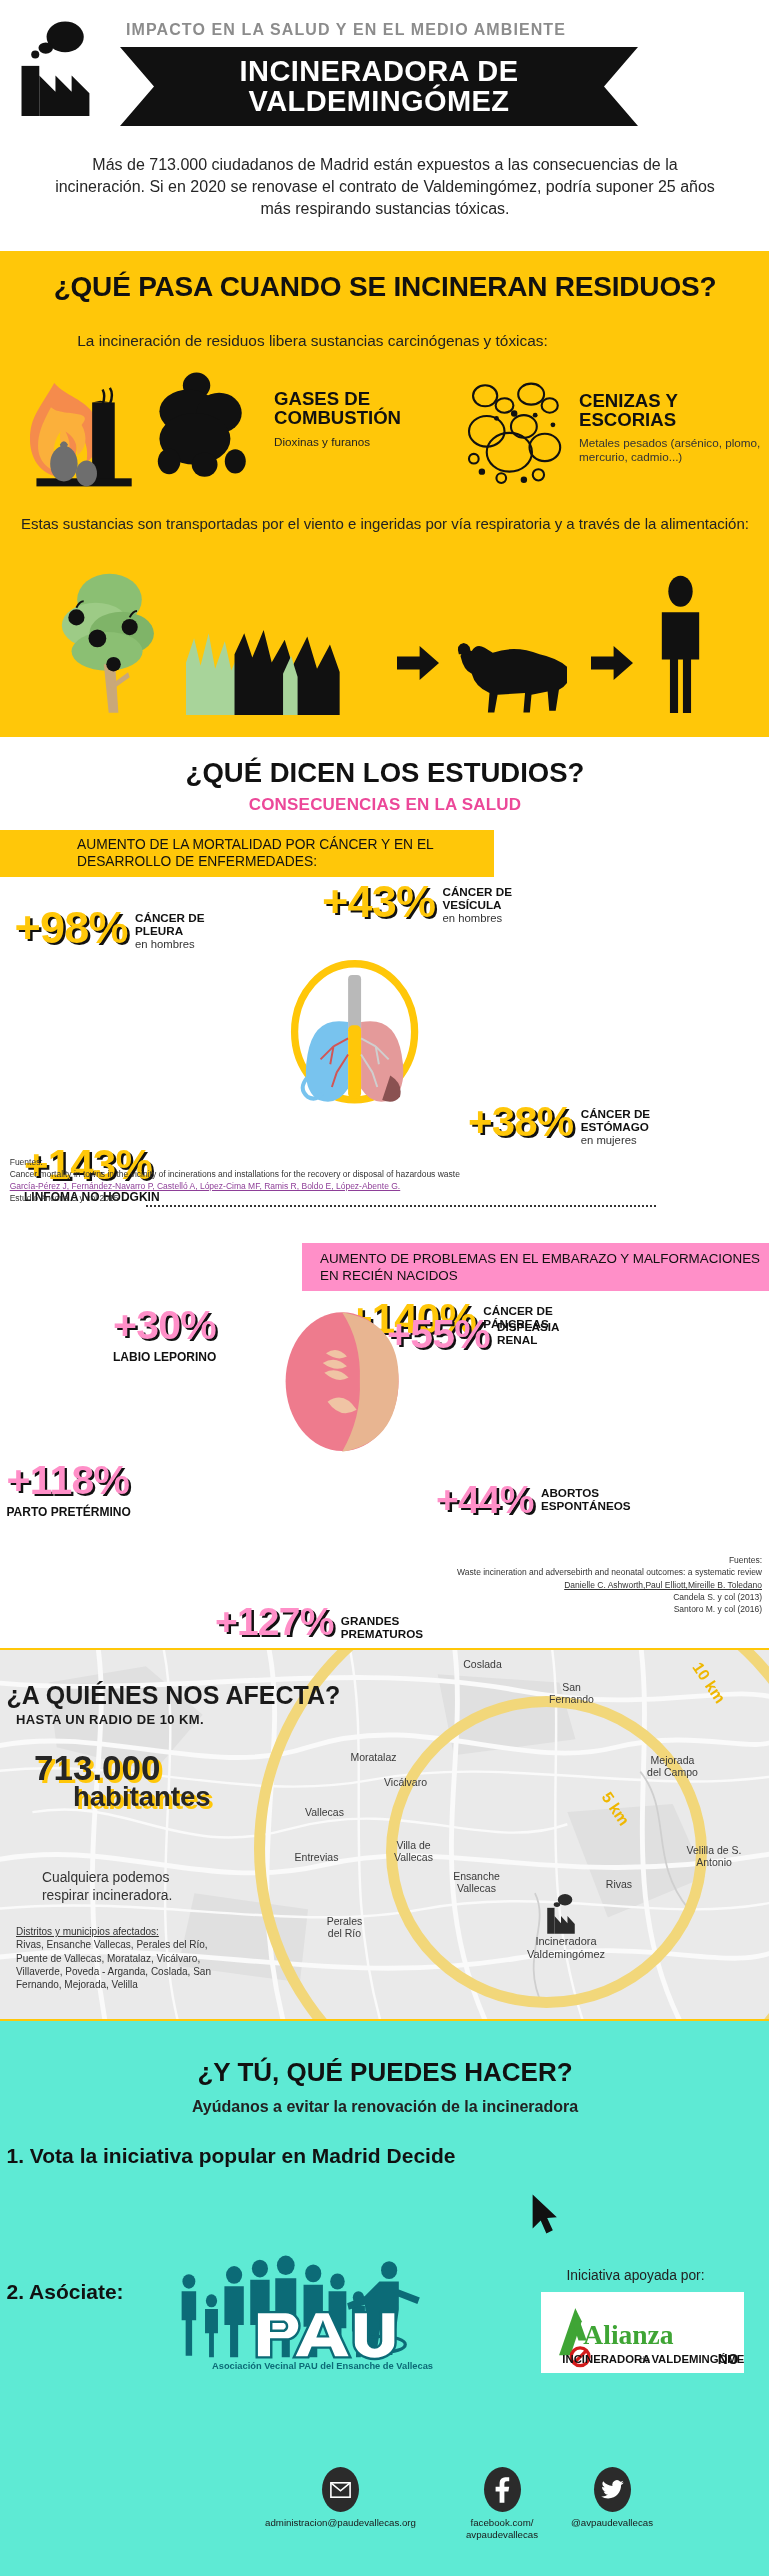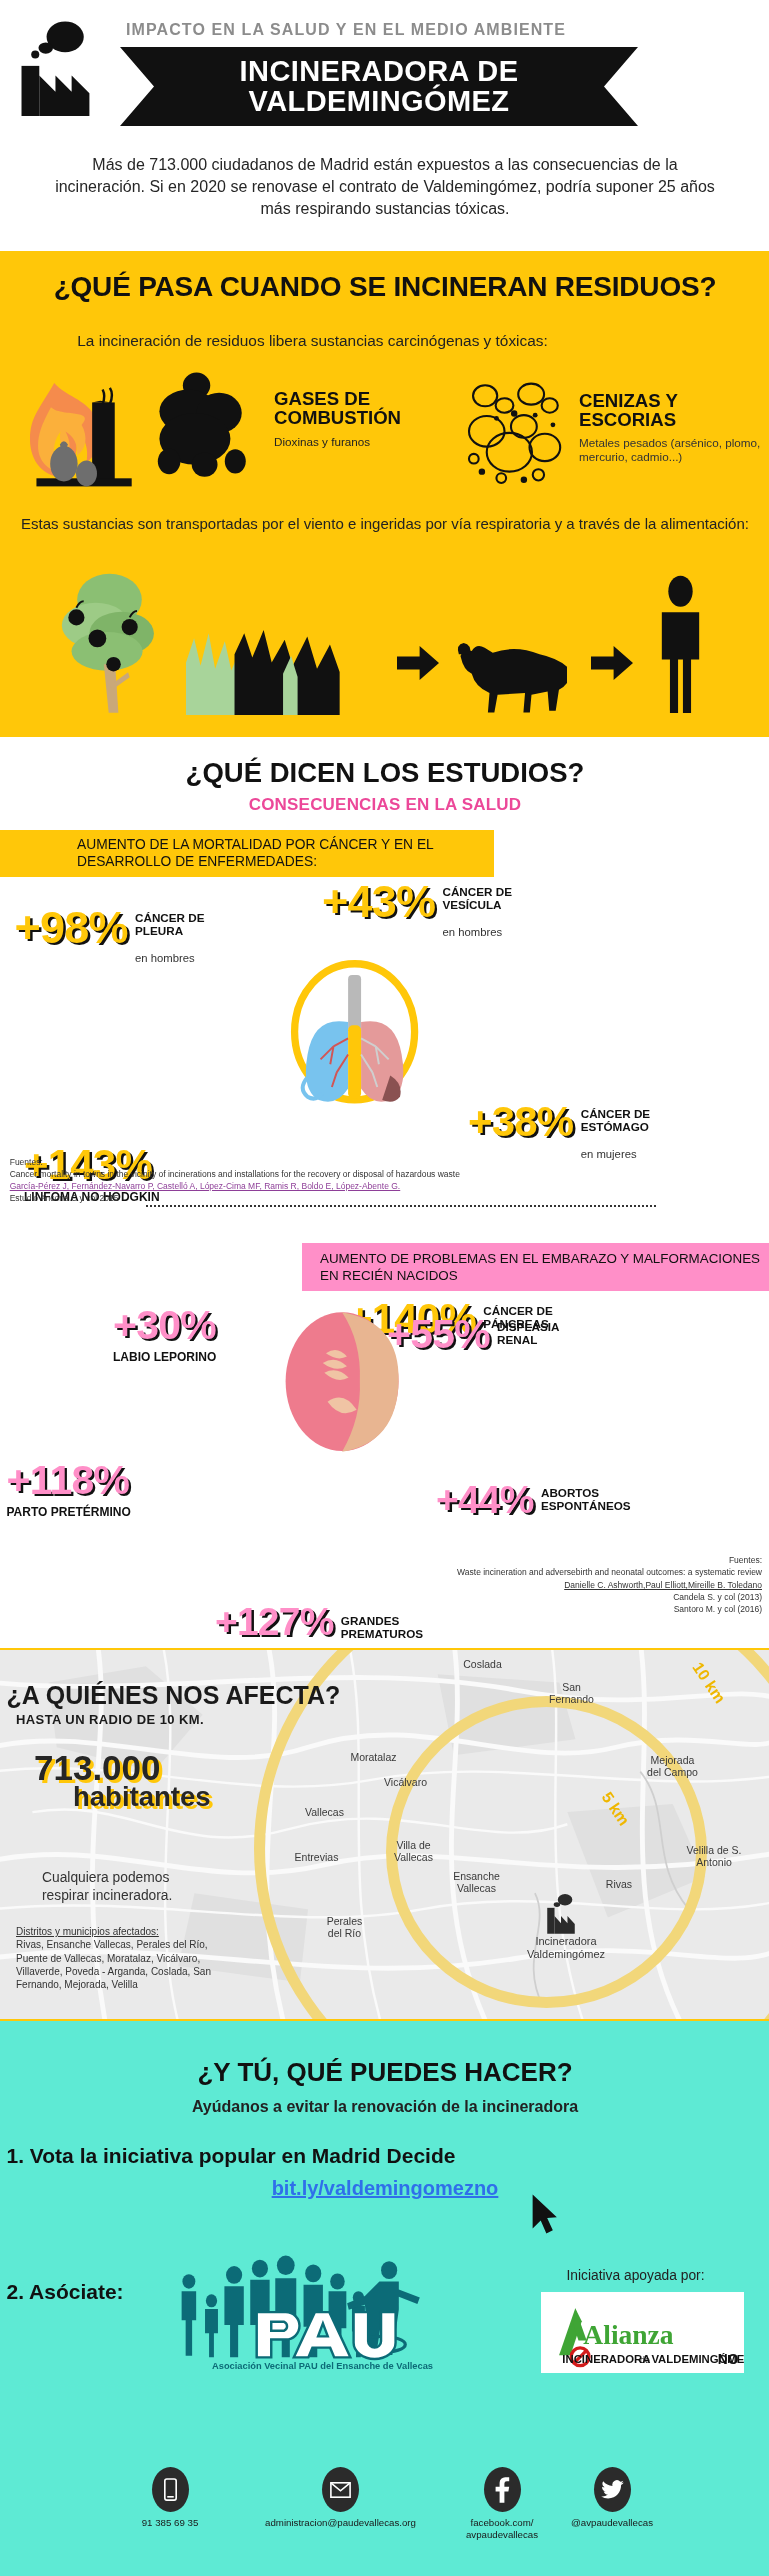--- a/index.html
+++ b/index.html
@@ -98,21 +98,21 @@
   
   .stat { position: absolute; display: flex; align-items: flex-start; }
   .stat .num {
     font-weight: bold; line-height: 0.92; letter-spacing: -0.8px;
     text-shadow: 2.4px 2.4px 0 #111;
   }
   .stat.y .num { color: #FFC709; }
   .stat.p .num { color: #FF8FC8; }
   .stat .lbl { margin-left: 7.3px; padding-top: 4.9px; }
   .stat .lbl .l1 { font-size: 11.7px; font-weight: bold; line-height: 1.08; color: #111; }
-  .stat .lbl .l2 { font-size: 11.3px; color: #333; margin-top: 15px; }
+  .stat .lbl .l2 { font-size: 11.3px; color: #333; margin-top: 1px; }
   .stat .under { font-size: 12px; font-weight: bold; color: #111; margin-top: 4.9px; }
 
   .lungs { position: absolute; left: 284px; top: 954px; width: 142px; height: 150px; }
   .baby  { position: absolute; left: 284px; top: 1311px; width: 117px; height: 142px; }
 
   
   .sources1 { position: absolute; left: 9.7px; top: 1156px; width: 648px;
     font-size: 8.5px; line-height: 1.42; color: #333; }
   .sources1 .auth { color: #8E3F98; text-decoration: underline; }
   .dashed {
@@ -527,21 +527,20 @@
     <div class="incin-lbl" style="left:493px; top:285px; width:146px;">
       <div>Incineradora</div>
       <div>Valdemingómez</div>
     </div>
   </div>
 
   <div class="yellow-2">
     <div class="cta-title">¿Y TÚ, QUÉ PUEDES HACER?</div>
     <div class="cta-sub">Ayúdanos a evitar la renovación de la incineradora</div>
     <div class="cta-1">1. Vota la iniciativa popular en Madrid Decide</div>
-    <div class="cta-link">bit.ly/valdemingomezno</div>
     <svg class="cursor" viewBox="0 0 34 52">
       <path d="M2 2 L2 44 L12 34 L19 50 L27 46 L20 31 L32 30 z" fill="#111"></path>
     </svg>
 
     <div class="cta-2">2. Asóciate:</div>
 
     <svg class="pau-logo" viewBox="0 0 330 135">
       <g fill="#0C6B77">
         <ellipse cx="28" cy="34" rx="8" ry="9"></ellipse>
           <path d="M19 46 h18 v36 h-5 v44 h-8 v-44 h-5 z"></path>
@@ -580,29 +579,20 @@
         <circle cx="48" cy="80" r="11" fill="none" stroke="#D31B1B" stroke-width="4"></circle>
         <line x1="40" y1="88" x2="56" y2="72" stroke="#D31B1B" stroke-width="4"></line>
         <text x="26" y="88" font-family="Liberation Sans, sans-serif" font-size="14" font-weight="bold" fill="#111">INCINERADORA</text>
         <text x="122" y="88" font-family="Liberation Sans, sans-serif" font-size="11" fill="#111">de</text>
         <text x="136" y="88" font-family="Liberation Sans, sans-serif" font-size="14" font-weight="bold" fill="#111">VALDEMINGÓMEZ</text>
         <text x="218" y="89" font-family="Liberation Sans, sans-serif" font-size="17" font-weight="bold" fill="#111">NO</text>
       </svg>
     </div>
 
     <div class="contacts">
-      <div class="contact" style="left:97px; top:0; width:146px;">
-        <div class="cbadge">
-          <svg width="13" height="23" viewBox="0 0 16 28">
-              <rect x="1" y="1" width="14" height="26" rx="2.5" fill="none" stroke="#fff" stroke-width="2"></rect>
-              <rect x="4" y="22" width="8" height="2" fill="#fff"></rect>
-            </svg>
-        </div>
-        <div class="ctext">91 385 69 35</div>
-      </div>
       <div class="contact" style="left:219px; top:0; width:243px;">
         <div class="cbadge">
           <svg width="21" height="16" viewBox="0 0 26 20">
               <rect x="1" y="1" width="24" height="18" fill="none" stroke="#fff" stroke-width="2"></rect>
               <path d="M1 1 L13 11 L25 1" fill="none" stroke="#fff" stroke-width="2"></path>
             </svg>
         </div>
         <div class="ctext">administracion@paudevallecas.org</div>
       </div>
       <div class="contact" style="left:429px; top:0; width:146px;">

